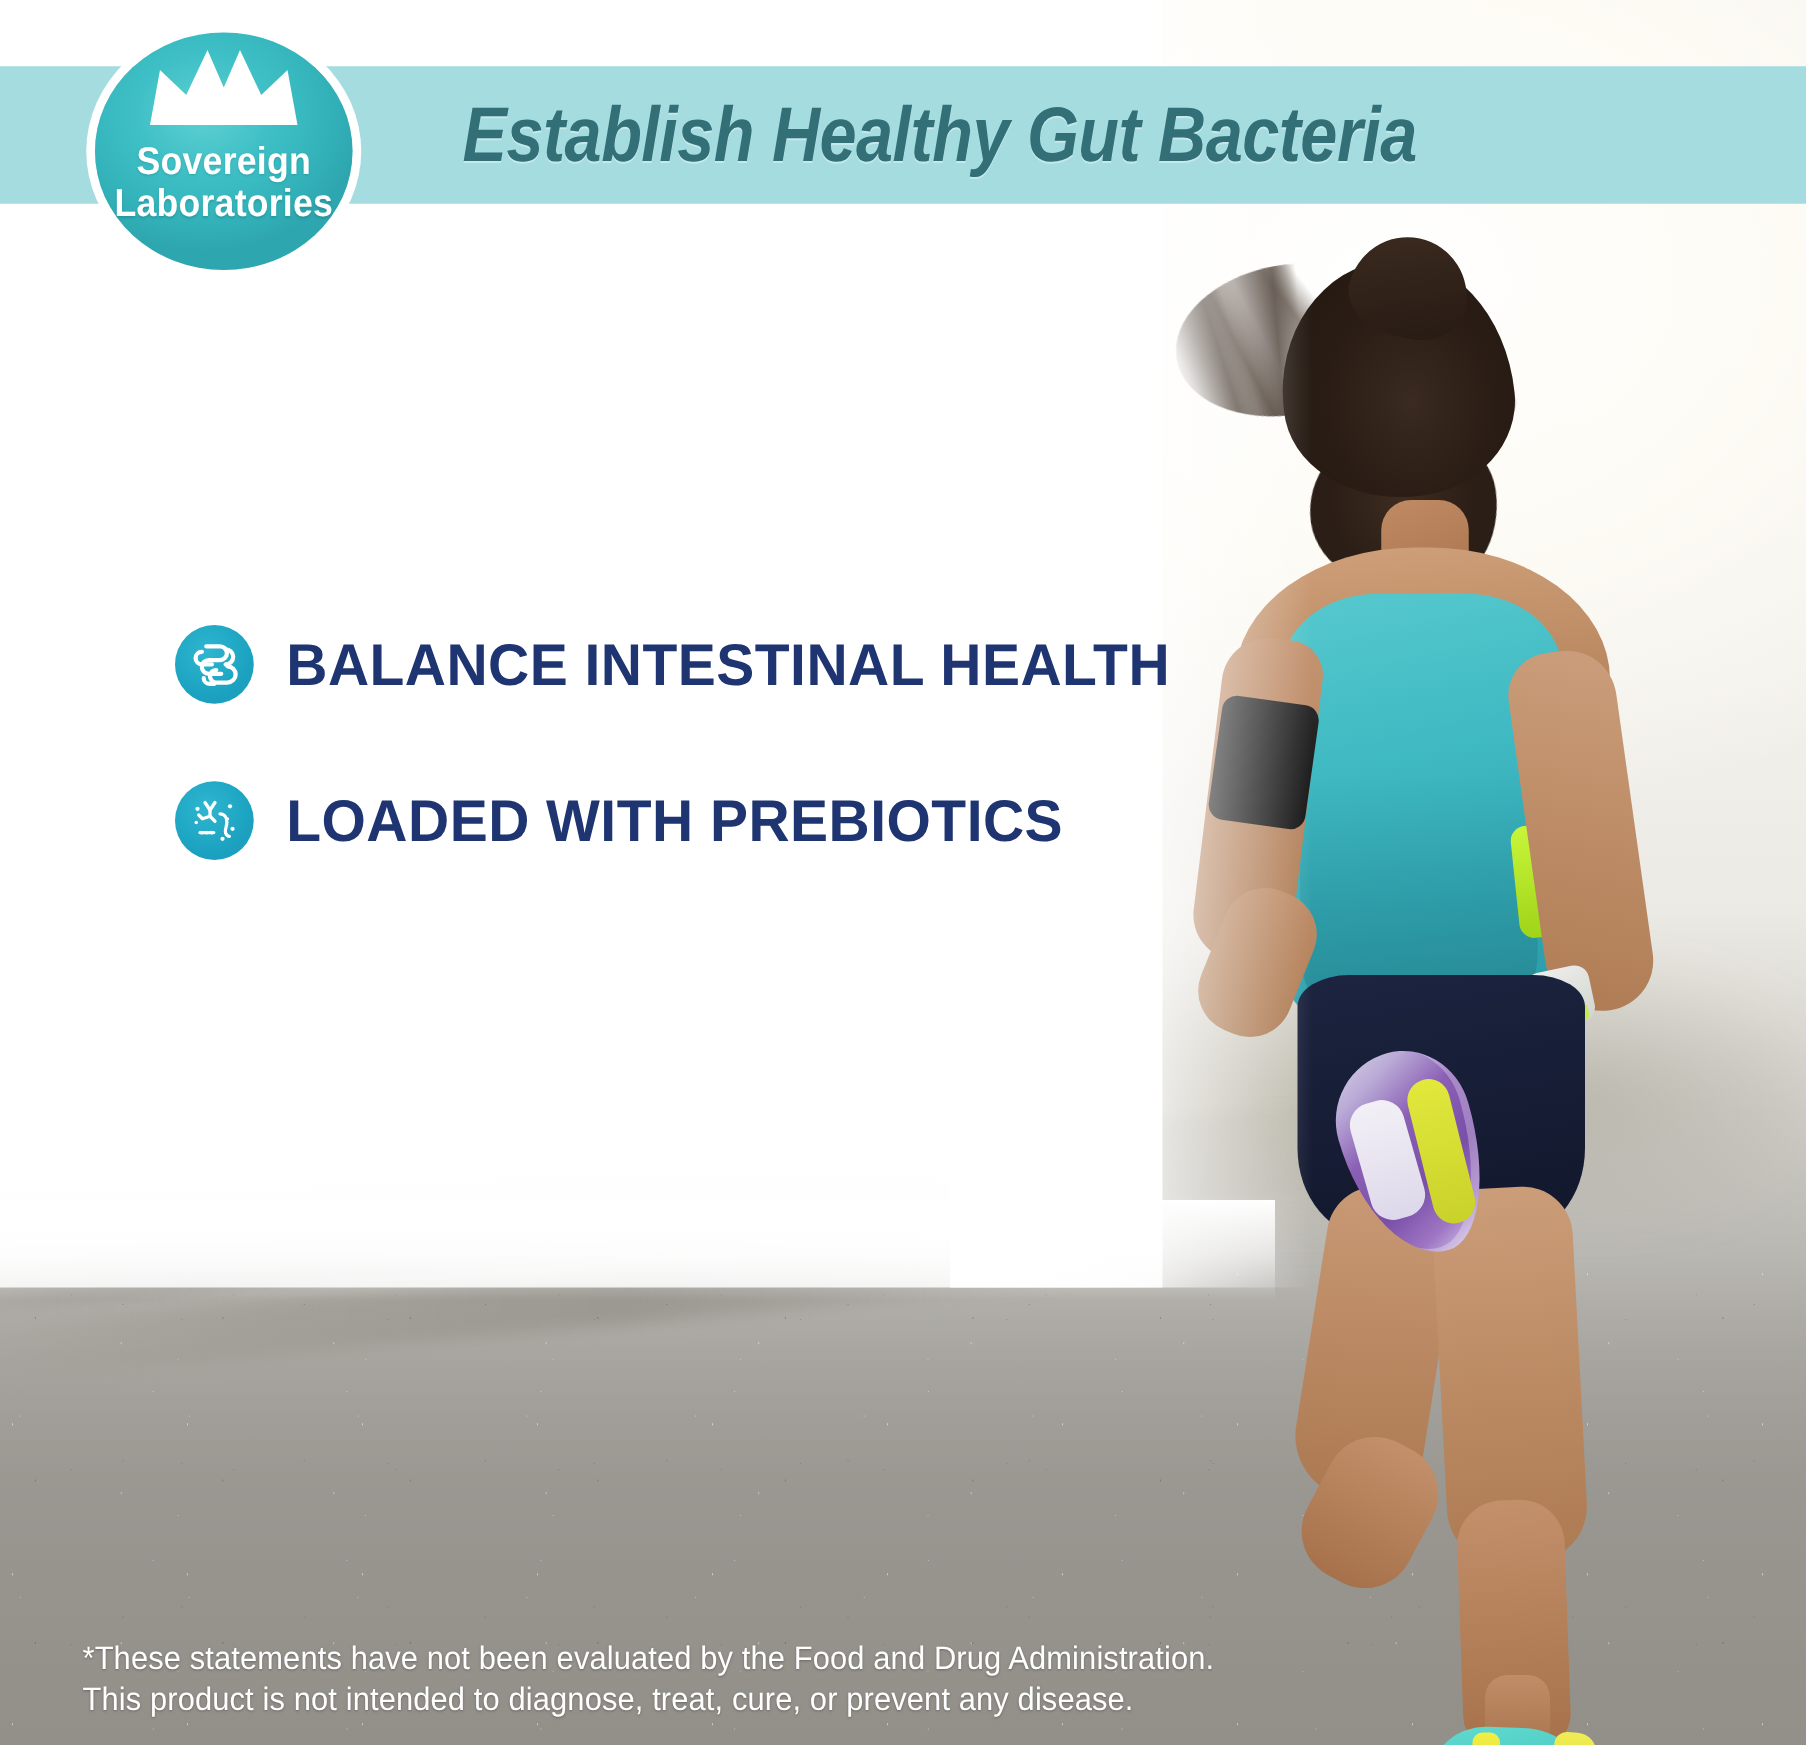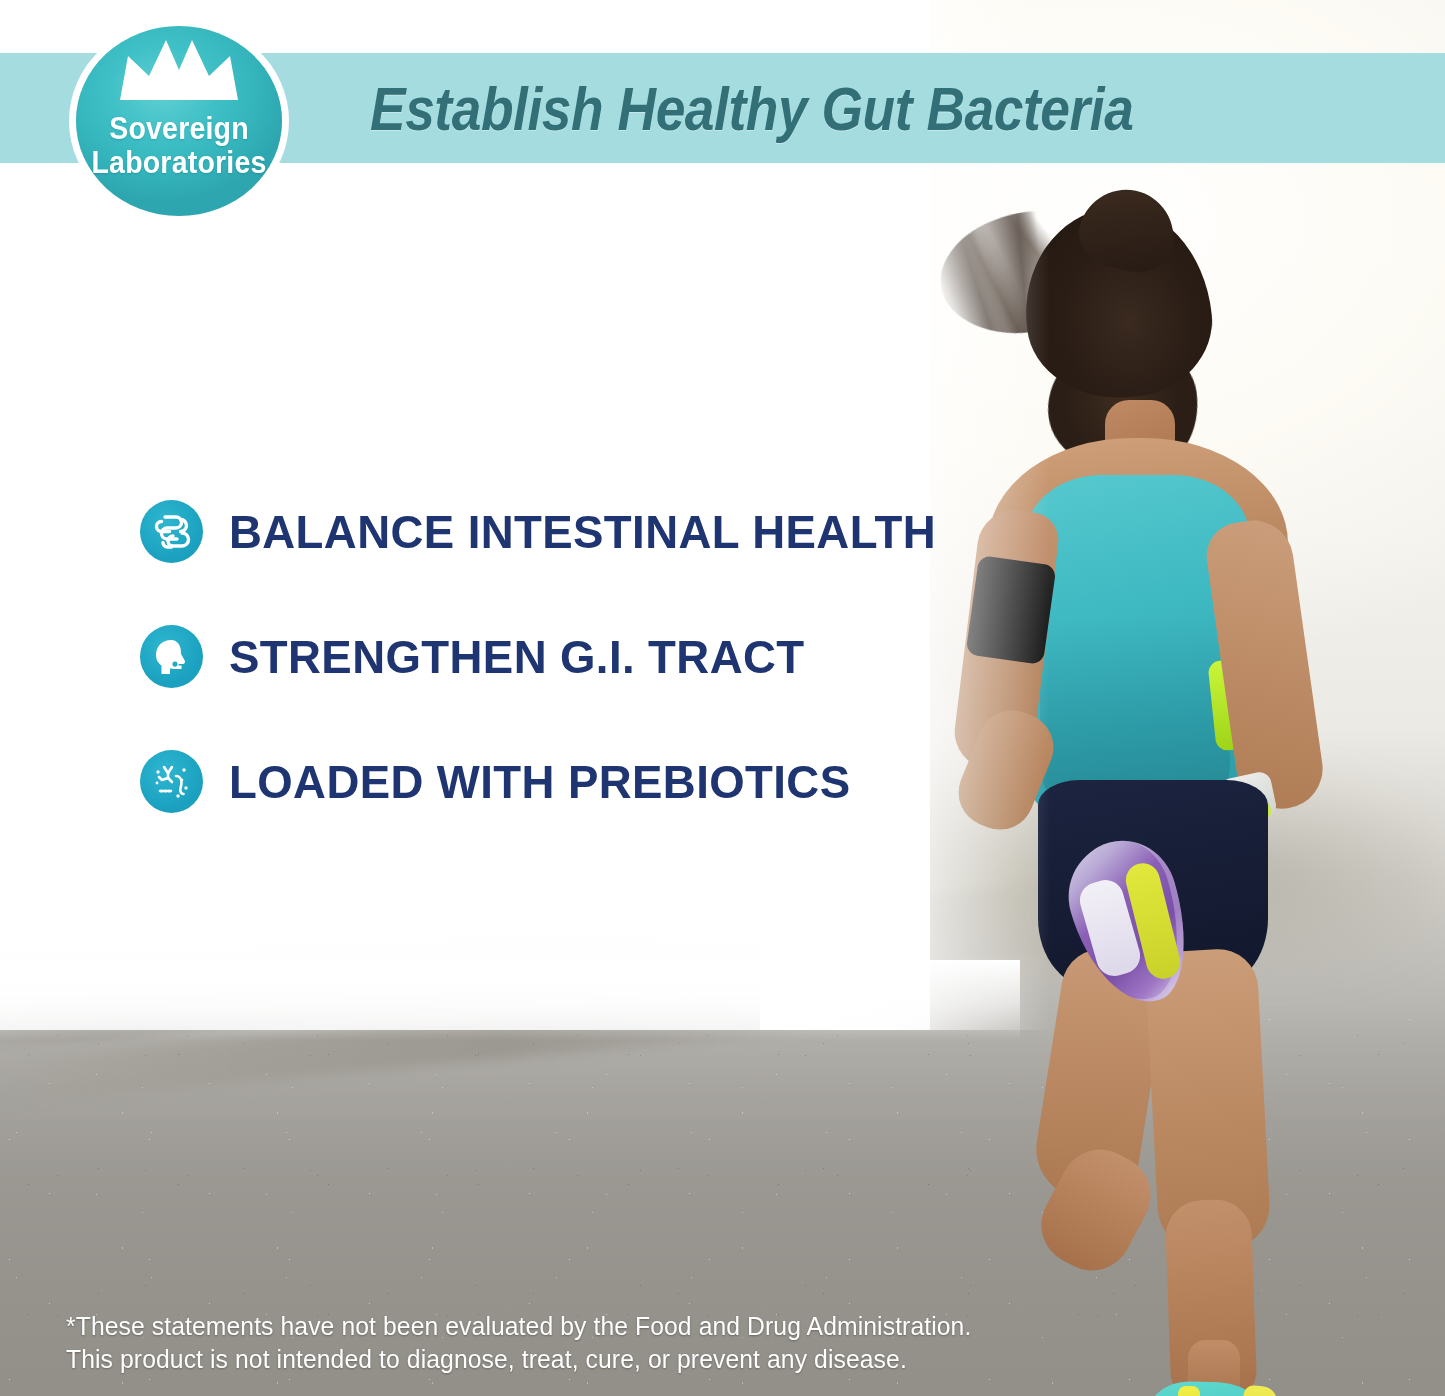--- a/index.html
+++ b/index.html
@@ -484,32 +484,20 @@
             <path d="M10.5 10.5 a5 5 0 0 0 0 10 h8"></path>
             <path d="M29.5 8.5 a6 6 0 0 1 0 12"></path>
             <path d="M31 22 a6.5 6.5 0 0 1 0 13 h-9 a5 5 0 0 1 0 -10"></path>
             <path d="M12 31.5 a4.5 4.5 0 0 0 4.5 4.5 h4"></path>
           </g>
         </svg>
       </div>
       <div class="b-label">BALANCE INTESTINAL HEALTH</div>
     </div>
 
-    <div class="bullet">
-      <div class="b-icon">
-        <svg width="42" height="42" viewBox="0 0 42 42" aria-hidden="true">
-          <path d="M20 4 C11 4 5 10.5 5 19 C5 24 7.5 27.5 10.5 29.5 L10.5 38 L19 38 L19 32.5
-                   L25.5 32.5 C26.6 32.5 27.5 31.6 27.5 30.5 L27.5 28 L31.5 28
-                   C33.4 28 34.6 26 33.7 24.4 L30 18 C30.5 10.3 26.8 4 20 4 Z" fill="#ffffff"></path>
-          <path d="M21.5 29.5 L21.5 33 L30.5 33 L30.5 29.5 Z" fill="#ffffff"></path>
-          <path d="M24 25.5 a2.6 2.6 0 1 0 0.01 0" fill="#21a9c6"></path>
-        </svg>
-      </div>
-      <div class="b-label">STRENGTHEN G.I. TRACT</div>
-    </div>
 
 
     <div class="bullet">
       <div class="b-icon">
         <svg width="42" height="42" viewBox="0 0 42 42" aria-hidden="true">
           <g fill="none" stroke="#ffffff" stroke-width="2.6" stroke-linecap="round" stroke-linejoin="round">
             <path d="M13 6 L17 12 L21 6"></path>
             <path d="M17 12 L17 17"></path>
             <path d="M17 17 L11 19 L8 16"></path>
             <path d="M17 17 L21 21"></path>

